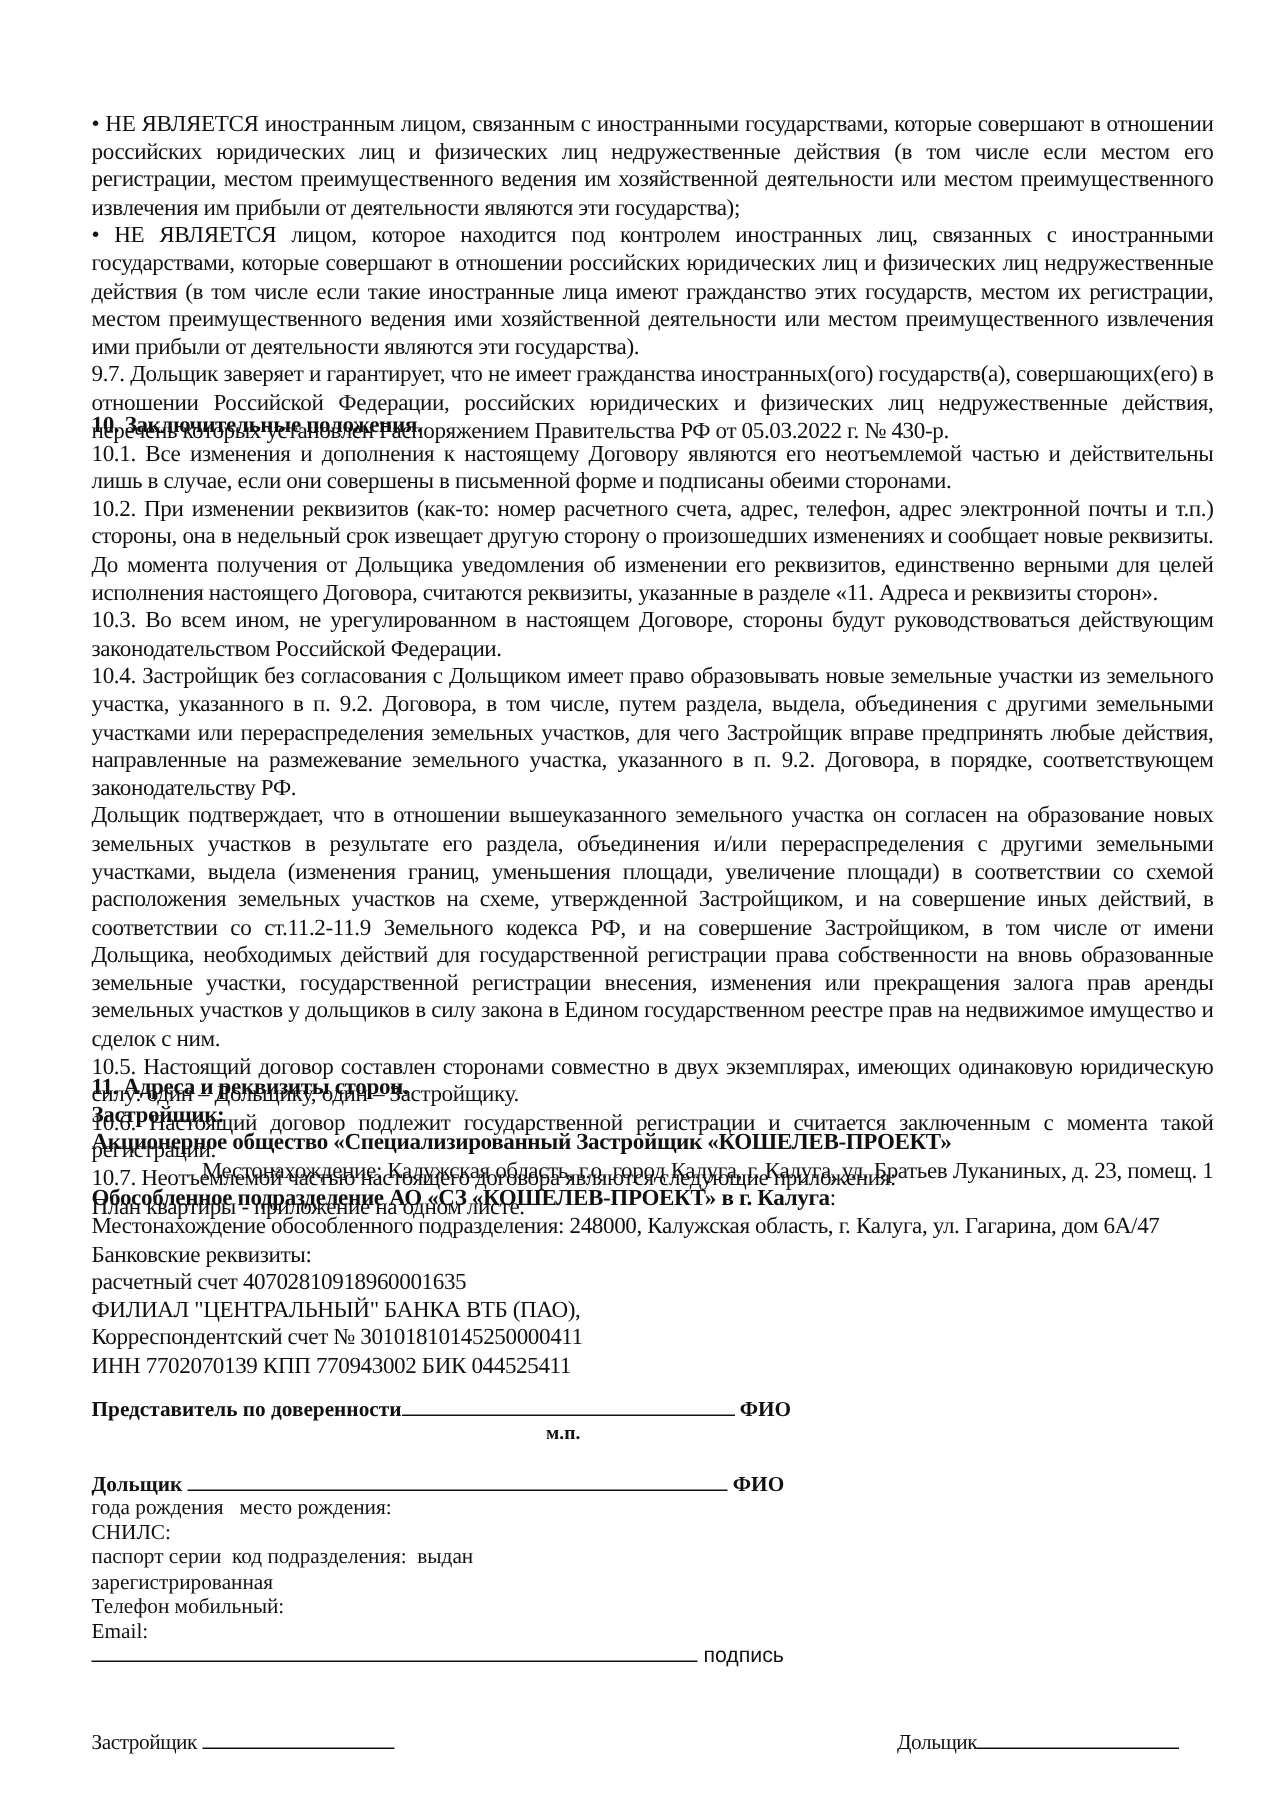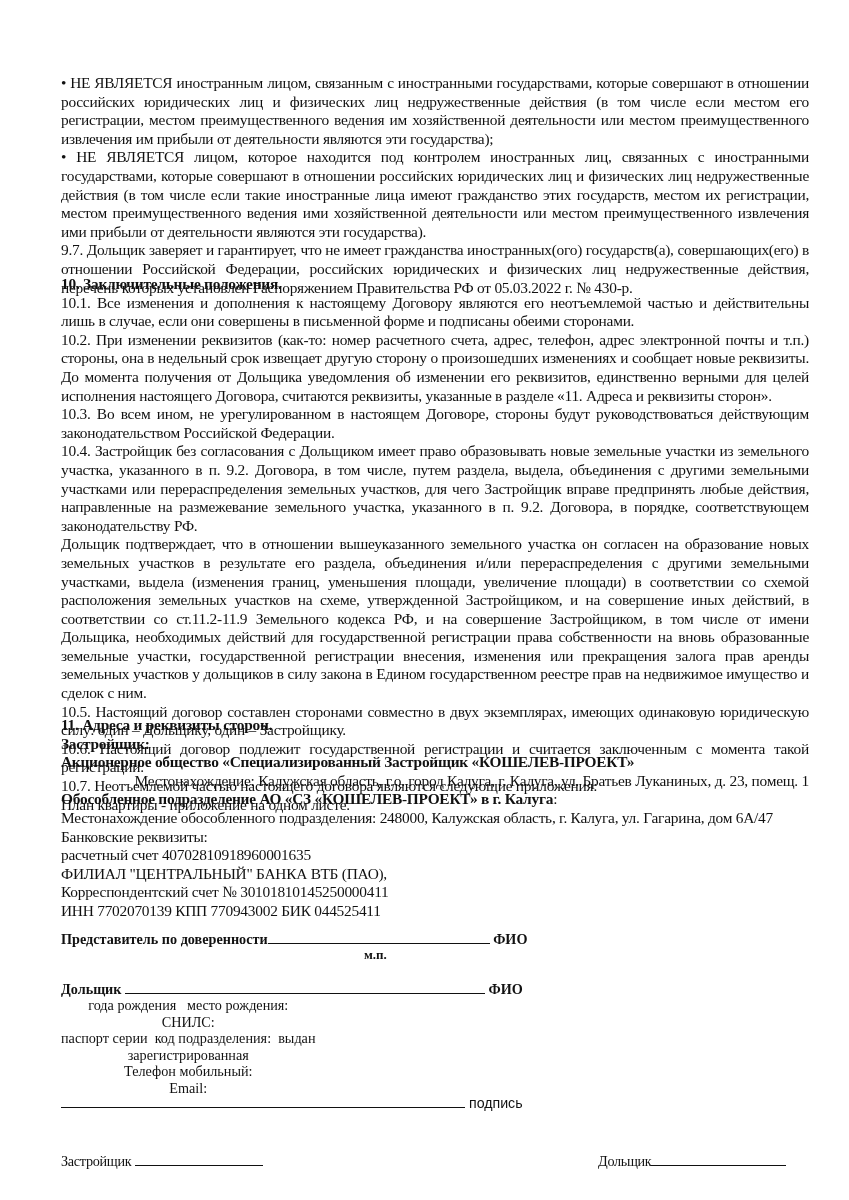--- a/index.html
+++ b/index.html
@@ -22,21 +22,21 @@
   .sig {
     font-family: "Liberation Serif", serif;
     font-size: 14.2px;
     line-height: 16.6px;
     position: absolute; left: 0;
   }
   .sig-rep { top: 931px; font-weight: bold; }
   .uline { display: inline-block; border-bottom: 1.2px solid #111; height: 12px; vertical-align: baseline; }
   .mp { position: absolute; top: 947px; left: 303px; font-family: "Liberation Serif", serif; font-size: 13px; font-weight: bold; }
   .sig-dolshik { top: 981px; font-weight: bold; }
-  .fields { position: absolute; top: 997px; left: 0; font-family: "Liberation Serif", serif; font-size: 14.2px; line-height: 16.6px; text-align: center; }
+  .fields { position: absolute; top: 997px; left: 0; font-family: "Liberation Serif", serif; font-size: 14.2px; line-height: 16.6px; }
   .sign-line { position: absolute; top: 1095px; left: 0; font-family: Liberation Sans, sans-serif; font-size: 14.2px; }
   .footer { position: absolute; top: 1153px; left: 0; width: 748px; font-family: "Liberation Serif", serif; font-size: 14.2px; letter-spacing: -0.3px; }
   .footer .right { position: absolute; left: 537px; top: 0; white-space: nowrap; }
 </style>
 </head>
 <body>
 
 <div class="page">
 
   <div class="blk1 body-text">

